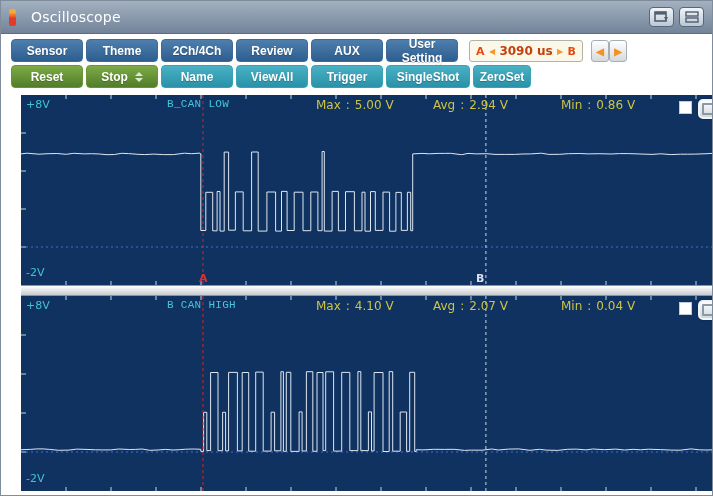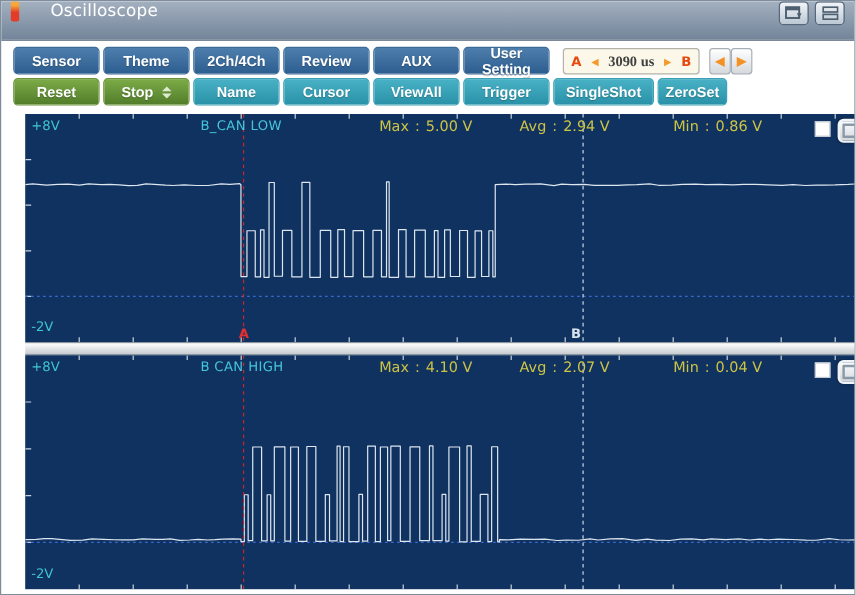--- a/index.html
+++ b/index.html
@@ -2,21 +2,21 @@
 <html><head>
 <meta charset="utf-8">
 <style>
   html,body{margin:0;padding:0;background:#e9e9e9;}
   .window{position:relative;width:713px;height:496px;box-sizing:border-box;
     border:1px solid #7f8c9b;background:#fff;overflow:hidden;
     font-family:"DejaVu Sans","Liberation Sans",sans-serif;}
   
   .titlebar{position:absolute;top:0;left:0;right:0;height:33px;
     background:linear-gradient(#a3b0bf,#73849a);border-bottom:1px solid #5c6d80;
-    display:flex;padding:0 8px;gap:26px;box-sizing:border-box;}
+    display:flex;align-items:center;padding:0 8px;gap:15px;box-sizing:border-box;}
   .app-icon{width:7px;height:17px;border-radius:2px;background:linear-gradient(#f6a83a 20%,#e23c28 55%);flex:none;}
   .title{color:#fff;font-size:14px;letter-spacing:.2px;}
   .winbtns{margin-left:auto;display:flex;gap:5px;}
   .winbtn{width:25px;height:20px;border:1px solid #55677a;border-radius:4px;padding:0;
     background:linear-gradient(#f2f5f8,#bcc8d4);display:flex;align-items:center;justify-content:center;cursor:default;}
   
   .btnrow{position:absolute;left:10px;display:flex;gap:3px;}
   .row1{top:38px;} .row2{top:64px;}
   .btn{height:23px;width:72px;border-radius:4px;color:#fff;font-size:12px;font-weight:bold;
     display:flex;align-items:center;justify-content:center;box-sizing:border-box;padding:0;
@@ -26,38 +26,38 @@
   .btn.teal {background:linear-gradient(#49b1c5,#2992a8);border-color:#3aa2b6;}
   .spinner{display:inline-flex;flex-direction:column;margin-left:7px;}
   .spinner i{display:block;width:0;height:0;border-left:4px solid transparent;border-right:4px solid transparent;}
   .spinner .up{border-bottom:4px solid #dcead0;margin-bottom:2px;}
   .spinner .dn{border-top:4px solid #dcead0;}
   .timing{position:absolute;top:39px;left:468px;display:flex;align-items:center;}
   .readout{width:114px;height:22px;background:#fbf8e9;border:1px solid #b2b2a8;border-radius:3px;
     display:flex;align-items:center;justify-content:space-between;padding:0 6px;box-sizing:border-box;font-weight:bold;}
   .readout .ab{color:#e8490f;font-size:11px;}
   .readout .arr{color:#f49a2c;font-size:8px;}
-  .readout .val{color:#404040;font-size:12px;font-family:Liberation Serif, serif;}
+  .readout .val{color:#c2410c;font-size:12px;}
   .tb-arrow{width:18px;height:22px;border:1px solid #a6aeb6;border-radius:3px;padding:0;
     background:linear-gradient(#ffffff,#d5d9dd);color:#f49122;font-size:10px;font-weight:bold;
     display:flex;align-items:center;justify-content:center;}
   .tb-arrow:first-of-type{margin-left:8px;}
   .tb-value{width:76px;height:22px;margin:0 2px;background:linear-gradient(#eef0f2,#d1d5d9);
     border:1px solid #aeb4ba;border-radius:2px;color:#1f2c52;font-weight:bold;font-size:12px;
     display:flex;align-items:center;justify-content:center;box-sizing:border-box;}
   
   .scope{position:absolute;left:20px;top:94px;width:697px;height:396px;}
   .channel{position:relative;width:697px;background:#103260;overflow:hidden;}
   .channel.c0{height:190px;} .channel.c1{height:195px;}
   .divider{height:11px;box-sizing:border-box;border-top:1px solid #8a949e;border-bottom:1px solid #8a949e;
     background:linear-gradient(#ffffff,#c7ccd1);}
   .ch-svg{position:absolute;left:0;top:0;}
   .vlabel{position:absolute;left:5px;color:#3fc4d4;font-size:11px;}
   .vlabel.top{top:3px;} .vlabel.bottom{bottom:6px;text-align:center;}
-  .ch-name{position:absolute;left:146px;top:3px;color:#45c6dc;font-size:11px;letter-spacing:.3px;}
+  .ch-name{position:absolute;left:146px;top:3px;color:#45c6dc;font-size:11px;letter-spacing:.3px;font-family:Liberation Mono, monospace;}
   .meas{position:absolute;top:3px;left:0;width:100%;height:14px;font-size:12px;}
   .mgroup{position:absolute;display:flex;gap:5px;color:#cdc445;}
   .checkbox{position:absolute;top:6px;left:658px;width:13px;height:13px;background:#fff;border:1px solid #c2cad2;box-sizing:border-box;}
   .toggle{position:absolute;top:4px;left:677px;width:20px;height:20px;border-radius:5px;box-sizing:border-box;
     background:linear-gradient(#fcfdfe,#d2d8dd);border:2px solid #f0f4f8;box-shadow:0 0 2px rgba(0,0,0,.4);
     display:flex;align-items:center;justify-content:center;}
   .toggle-inner{width:8px;height:8px;border:2px solid #8b99a7;border-radius:1px;background:linear-gradient(#f2f4f6,#dde1e5);}
   .cursor-label{position:absolute;bottom:0;font-size:11px;font-weight:bold;}
   .cursor-label.a{color:#e03030;}
   .cursor-label.b{color:#d8e2ec;}
@@ -112,21 +112,20 @@
     </button>
   </div>
 
   <div class="btnrow row2" id="row2">
       <button class="btn green">Reset</button>
       <button class="btn green">Stop<span class="spinner">
           <i class="up"></i>
           <i class="dn"></i>
         </span></button>
       <button class="btn teal">Name</button>
-      <button class="btn teal">Cursor</button>
       <button class="btn teal">ViewAll</button>
       <button class="btn teal">Trigger</button>
       <button class="btn teal" style="width: 84px;">SingleShot</button>
       <button class="btn teal" style="width: 58px;">ZeroSet</button>
     </div>
 
   <div class="scope">
 
     <div class="channel c0">
       <svg class="ch-svg" width="697" height="190">

